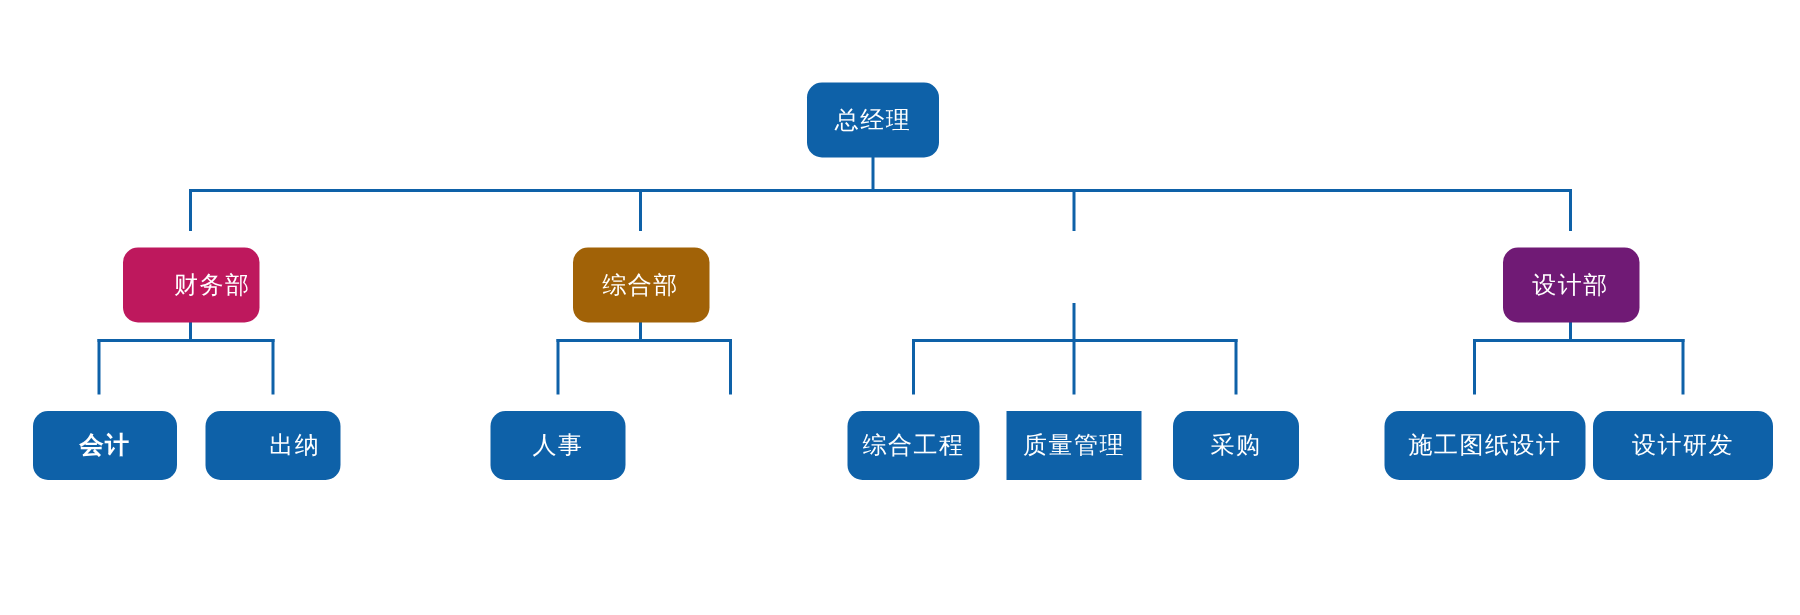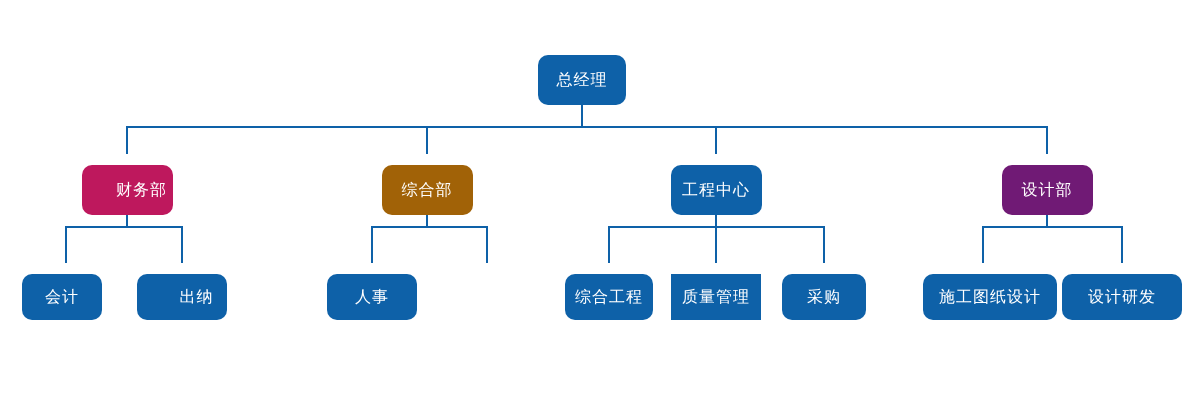--- a/index.html
+++ b/index.html
@@ -64,23 +64,22 @@
       <line x1="716" y1="227" x2="716" y2="262" stroke="#0e61a8" stroke-width="2" stroke-linecap="square"></line>
       <line x1="824" y1="227" x2="824" y2="262" stroke="#0e61a8" stroke-width="2" stroke-linecap="square"></line>
       <line x1="1047" y1="203" x2="1047" y2="227" stroke="#0e61a8" stroke-width="2" stroke-linecap="square"></line>
       <line x1="983" y1="227" x2="1122" y2="227" stroke="#0e61a8" stroke-width="2" stroke-linecap="square"></line>
       <line x1="983" y1="227" x2="983" y2="262" stroke="#0e61a8" stroke-width="2" stroke-linecap="square"></line>
       <line x1="1122" y1="227" x2="1122" y2="262" stroke="#0e61a8" stroke-width="2" stroke-linecap="square"></line>
     </svg>
 <div class="node" style="left: 538px; top: 43px; width: 88px; height: 50px; background: rgb(14, 97, 168); color: rgb(255, 255, 255); border-radius: 10px;">总经理</div>
     <div class="node" style="left: 81.5px; top: 153px; width: 91px; height: 50px; background: #be185d; color: rgb(255, 255, 255); border-radius: 10px; padding-left: 29px;">财务部</div>
     <div class="node" style="left: 381.5px; top: 153px; width: 91px; height: 50px; background: #a16207; color: rgb(255, 255, 255); border-radius: 10px;">综合部</div>
-    <div class="node" style="left: 670.5px; top: 153px; width: 91px; height: 50px; background: rgb(14, 97, 168); color: rgb(255, 255, 255); border-radius: 10px;">工程中心</div>
     <div class="node" style="left: 1001.5px; top: 153px; width: 91px; height: 50px; background: #701a75; color: rgb(255, 255, 255); border-radius: 10px; text-align: center;">设计部</div>
-    <div class="node" style="left: 22px; top: 262px; width: 80px; height: 46px; background: rgb(14, 97, 168); color: rgb(255, 255, 255); border-radius: 10px;">会计</div>
+    <div class="node" style="left: 22px; top: 262px; width: 96px; height: 46px; background: rgb(14, 97, 168); color: rgb(255, 255, 255); border-radius: 10px; font-weight: bold;">会计</div>
     <div class="node" style="left: 137px; top: 262px; width: 90px; height: 46px; background: rgb(14, 97, 168); color: rgb(255, 255, 255); border-radius: 10px; padding-left: 29px;">出纳</div>
     <div class="node" style="left: 327px; top: 262px; width: 90px; height: 46px; background: rgb(14, 97, 168); color: rgb(255, 255, 255); border-radius: 10px;">人事</div>
     <div class="node" style="left: 565px; top: 262px; width: 88px; height: 46px; background: rgb(14, 97, 168); color: rgb(255, 255, 255); border-radius: 10px;">综合工程</div>
     <div class="node" style="left: 671px; top: 262px; width: 90px; height: 46px; background: rgb(14, 97, 168); color: rgb(255, 255, 255); border-radius: 0;">质量管理</div>
     <div class="node" style="left: 782px; top: 262px; width: 84px; height: 46px; background: rgb(14, 97, 168); color: rgb(255, 255, 255); border-radius: 10px;">采购</div>
     <div class="node" style="left: 923px; top: 262px; width: 134px; height: 46px; background: rgb(14, 97, 168); color: rgb(255, 255, 255); border-radius: 10px;">施工图纸设计</div>
     <div class="node" style="left: 1062px; top: 262px; width: 120px; height: 46px; background: rgb(14, 97, 168); color: rgb(255, 255, 255); border-radius: 10px;">设计研发</div>
   </div>
 
 </body></html>

